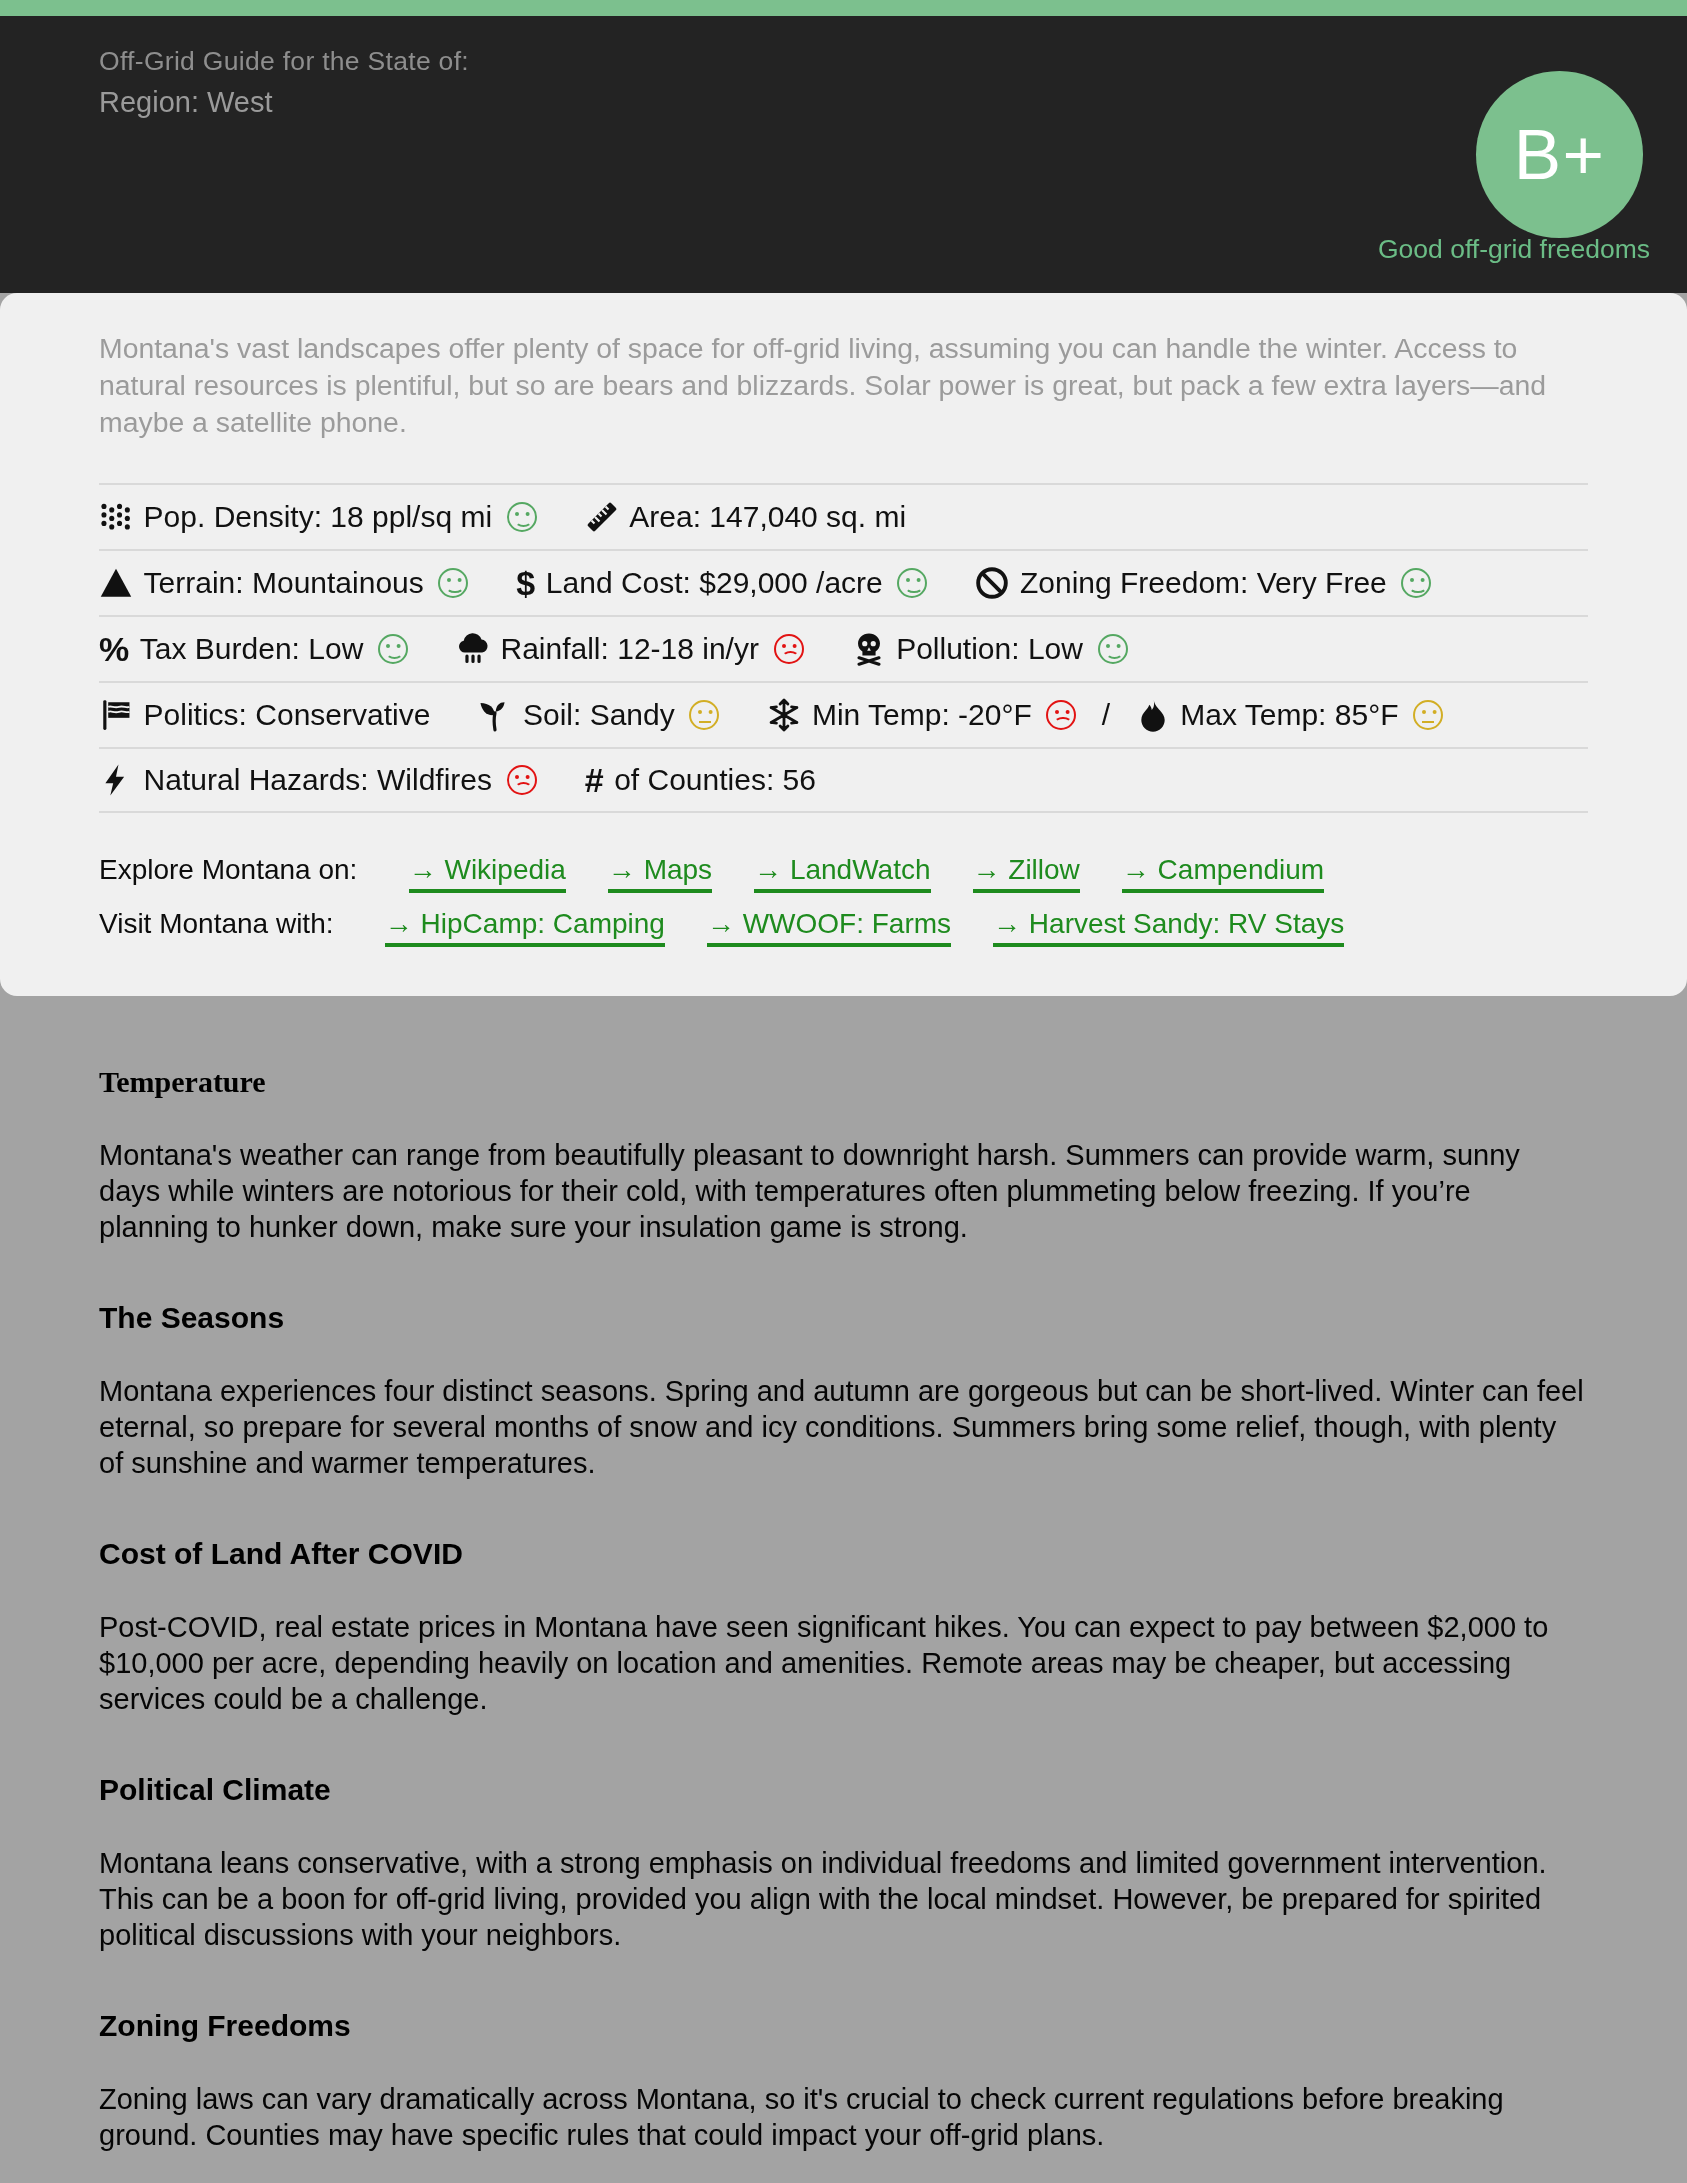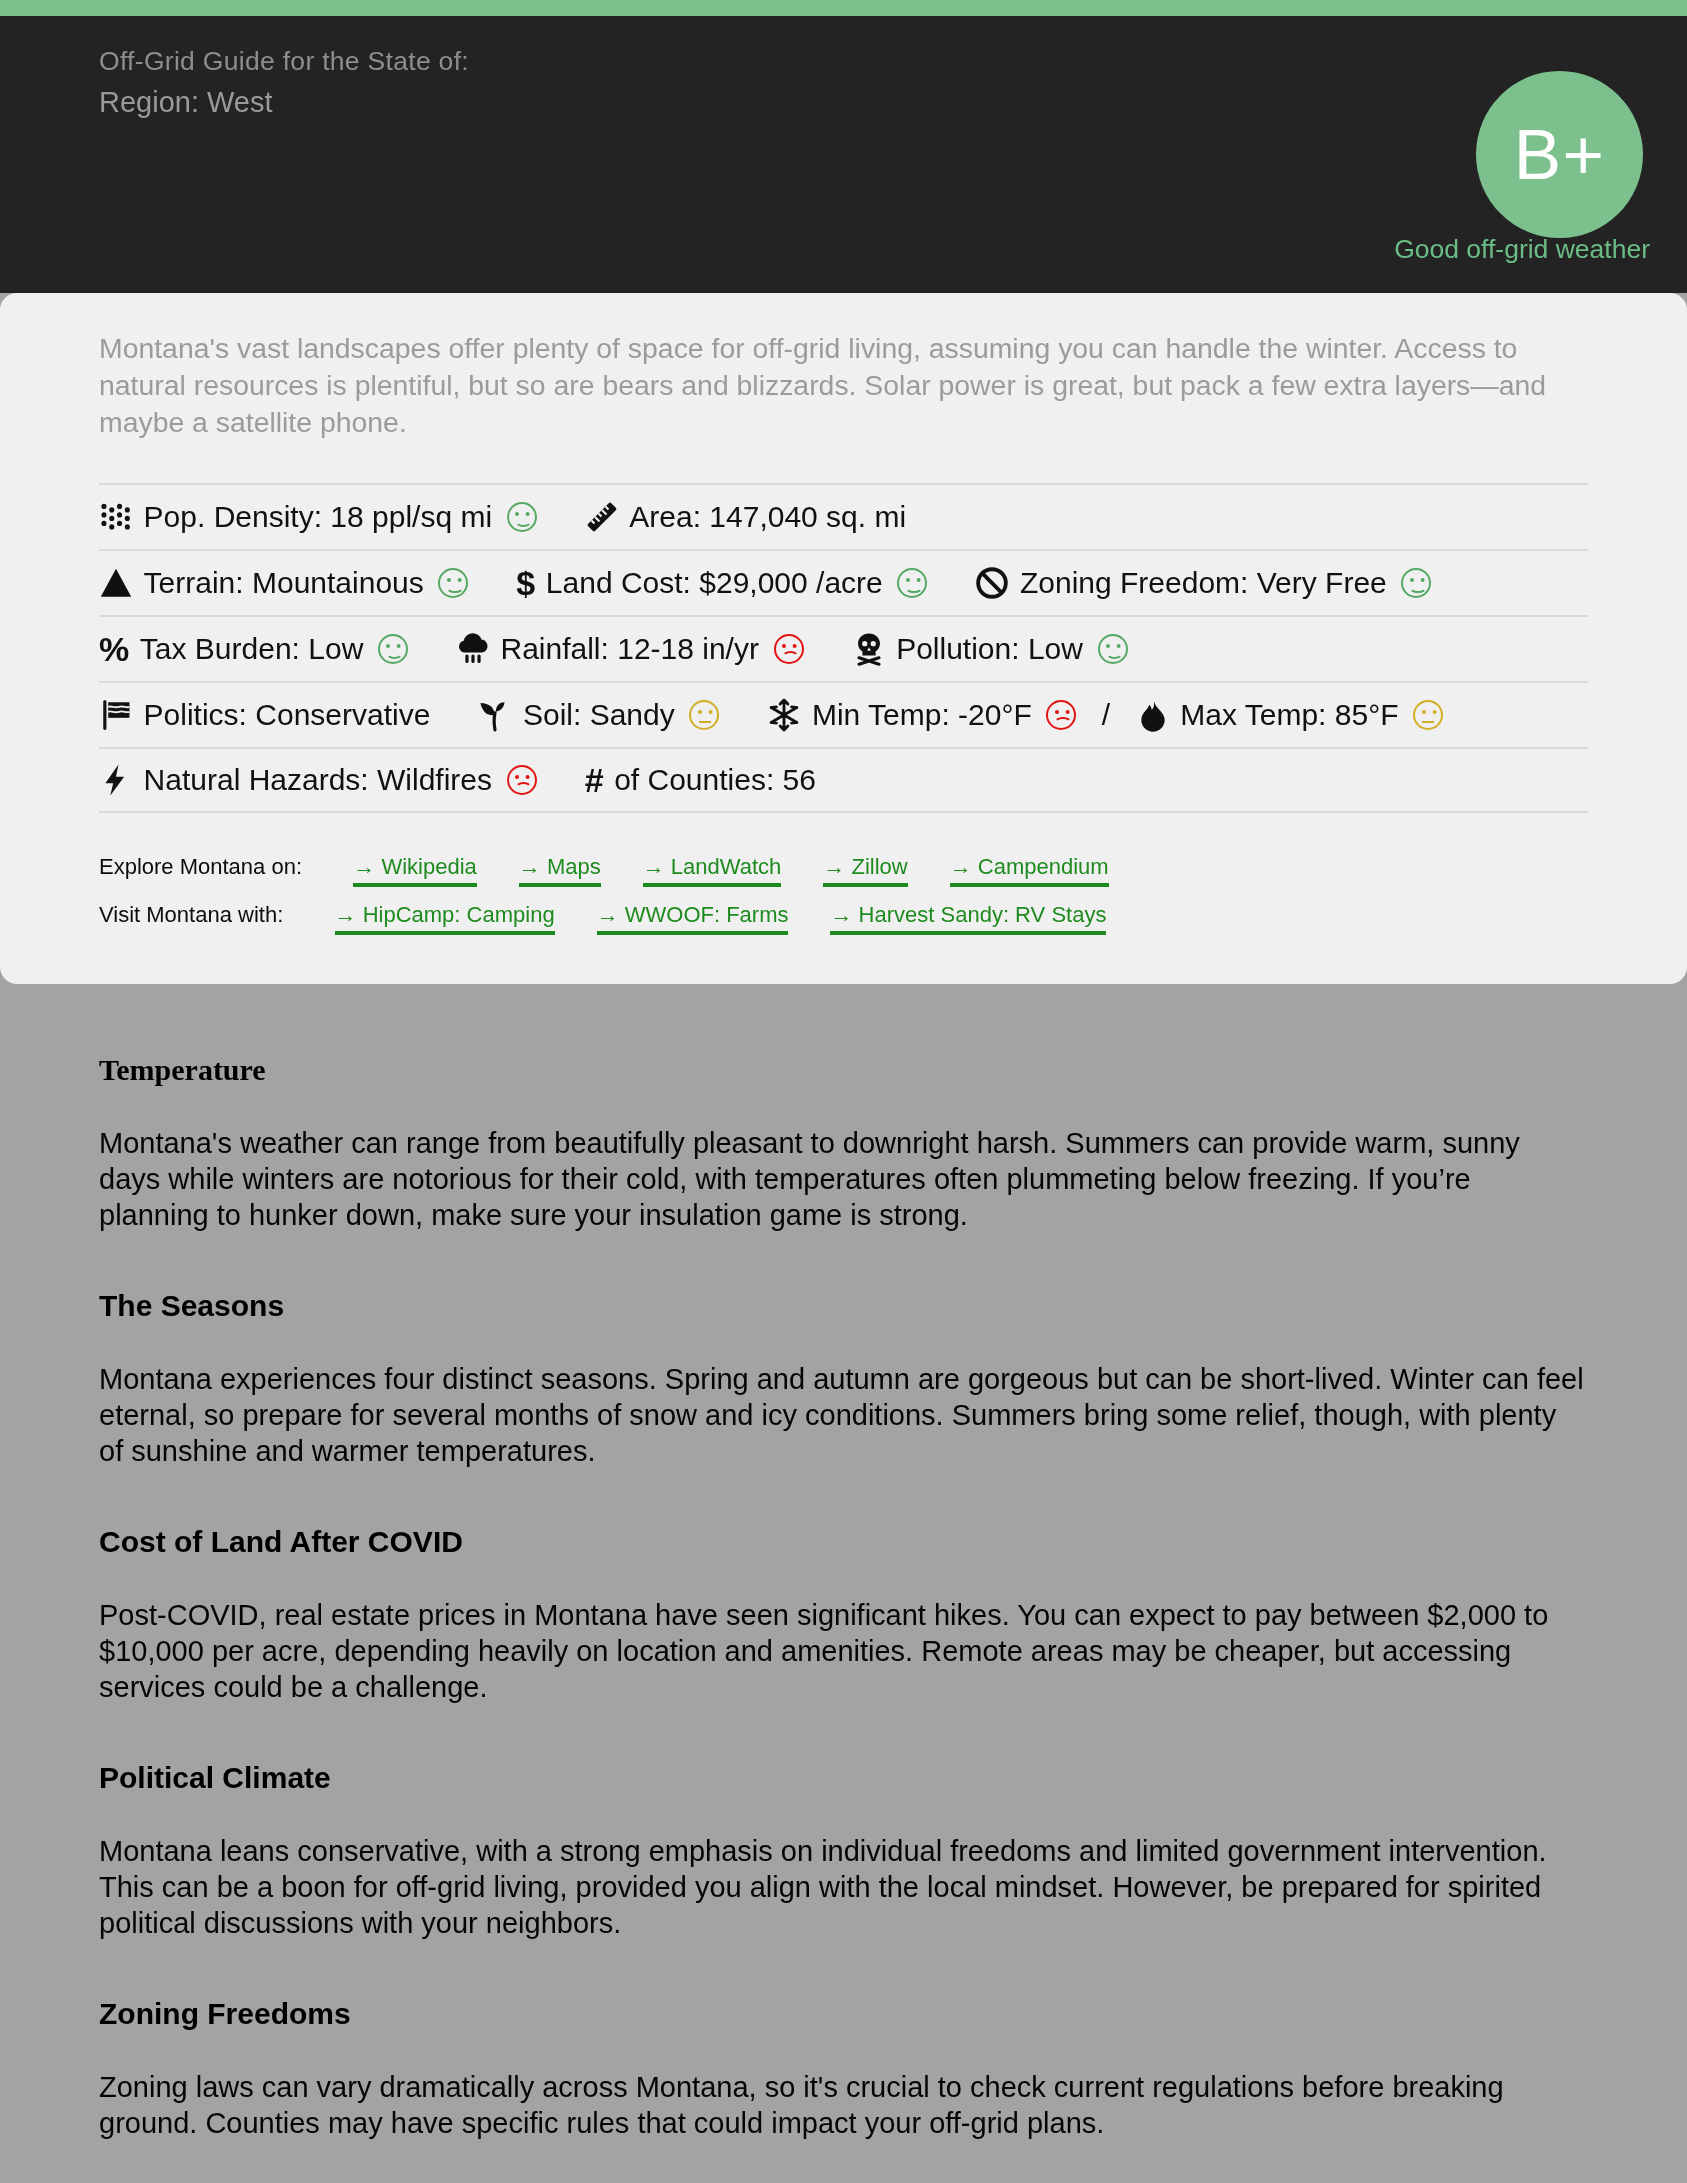--- a/index.html
+++ b/index.html
@@ -55,21 +55,21 @@
         border:2.6px solid transparent;border-bottom-color:currentColor;border-radius:50%;}
   .face.frown::after{content:"";position:absolute;left:6px;top:15px;width:13.2px;height:8.6px;
         border:2.6px solid transparent;border-top-color:currentColor;border-radius:50%;}
   .face.neutral::after{content:"";position:absolute;left:7.3px;top:19px;width:12px;height:0;
         border-top:2.6px solid currentColor;}
   .c-green{color:var(--face-green);}
   .c-red{color:var(--face-red);}
   .c-yellow{color:var(--face-yellow);}
 
   
-  .links{margin-top:41px;font-size:22px;}
+  .links{margin-top:41px;font-size:28px;}
   .link-row{display:flex;align-items:baseline;gap:42px;margin-bottom:14.6px;flex-wrap:nowrap;}
   .link-prefix{color:#0c0c0c;margin-right:9.3px;white-space:nowrap;}
   a.link{color:var(--link-green);white-space:nowrap;cursor:pointer;
          text-decoration-thickness:2px;text-underline-offset:5.3px;
          border-bottom:4.6px solid var(--link-green);padding-bottom:3.3px;}
 
   
   .content{padding:0 99px;}
   .section h3{font-size:30px;line-height:37px;margin:54px 0 37px 0;color:#000;font-weight:700;}
   .section:first-child h3{margin-top:67px;font-family:Liberation Serif, serif;}
@@ -81,21 +81,21 @@
 <div class="page">
 
   <div class="topbar"></div>
 
   <header class="header">
     <div class="kicker">Off-Grid Guide for the State of:</div>
     <div class="region">Region: West</div>
     <div class="badge">
       <span>B+</span>
     </div>
-    <div class="badge-caption">Good off-grid weather</div>
+    <div class="badge-caption">Good off-grid freedoms</div>
   </header>
 
   <section class="summary">
 
     <p class="intro">Montana's vast landscapes offer plenty of space for off-grid living, assuming you can handle the winter. Access to natural resources is plentiful, but so are bears and blizzards. Solar power is great, but pack a few extra layers—and maybe a satellite phone.</p>
 
     <div class="stats">
 
       <div class="stat-row">
         <div class="stat">

